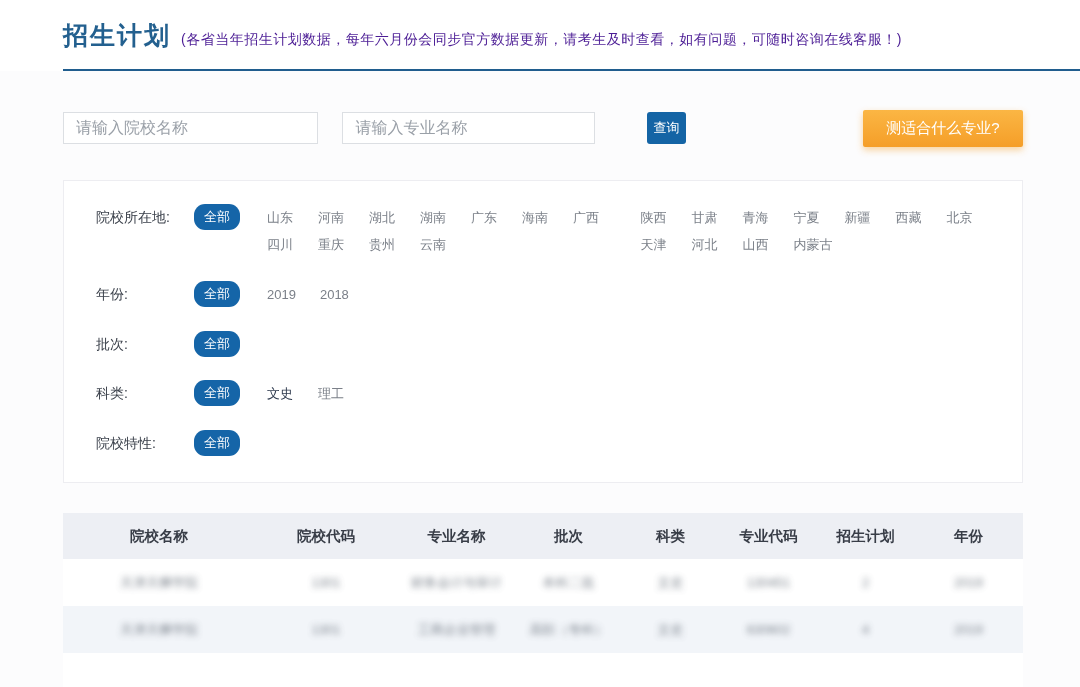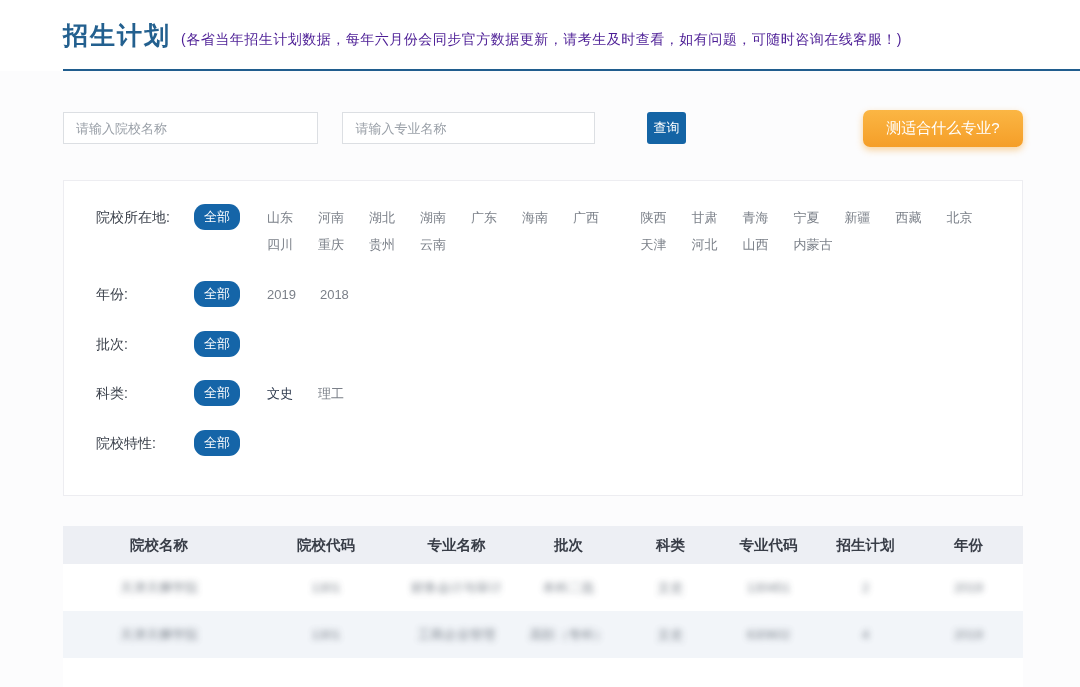--- a/index.html
+++ b/index.html
@@ -15,43 +15,43 @@
     font-size: 25px; font-weight: 700; color: #23608f; letter-spacing: 2px;
   }
   .page-subtitle { font-size: 14px; color: #4c1d95; letter-spacing: 0.5px; }
   .header-divider { height: 2px; background: #205d8e; margin-top: 17px; }
 
   
   .content { position: relative; padding-left: 63px; }
   .search-row { position: relative; margin-top: 41px; height: 36px; }
   .search-input {
     height: 32px; border: 1px solid #dcdfe3; background: #fff; outline: none;
-    font-size: 13px; color: #333; padding: 0 12px; vertical-align: top;
+    font-size: 16px; color: #333; padding: 0 12px; vertical-align: top;
     font-family: inherit;
   }
   .search-input::placeholder { color: #9aa0a8; }
   .input-school { width: 255px; }
   .input-major { width: 253px; margin-left: 20px; }
   .query-button {
     display: inline-block; width: 39px; height: 32px; margin-left: 47px;
     background: #1464a5; color: #fff; border: none; border-radius: 3px;
     font-size: 13px; cursor: pointer; font-family: inherit;
   }
   .major-test-button {
     position: absolute; left: 800px; top: -2px; width: 160px; height: 37px;
-    border: none; border-radius: 7px; cursor: pointer; color: #fff;
+    border: none; border-radius: 2px; cursor: pointer; color: #fff;
     font-size: 15px; font-family: inherit;
     background: linear-gradient(180deg, #fbb644 0%, #f59e28 100%);
     box-shadow: 0 3px 7px rgba(245,160,40,0.45);
   }
 
   
   .filter-panel {
     width: 960px; margin-top: 32px; background: #fff;
-    border: 1px solid #ededf1; padding: 23px 0 16px 32px;
+    border: 1px solid #ededf1; padding: 23px 0 3px 32px;
   }
   .filter-row { display: flex; margin-bottom: 23px; }
   .filter-label {
     width: 98px; flex: 0 0 98px; font-size: 14px; color: #3b414b;
     line-height: 26px;
   }
   .all-button {
     flex: 0 0 auto; align-self: flex-start; height: 26px; line-height: 26px;
     padding: 0 10px; margin-right: 27px; background: #1565a8; color: #fff;
     font-size: 13px; border-radius: 11px; cursor: pointer;
@@ -64,21 +64,21 @@
   }
   .filter-option.hl { color: #1b6db3; }
   .filter-option.dark { color: #2e3a4e; }
 
   
   .plan-table {
     width: 960px; margin-top: 30px; border-collapse: collapse;
     table-layout: fixed; background: #fff;
   }
   .plan-table th {
-    height: 38px; background: #edeff4; font-size: 14.5px; font-weight: 700;
+    height: 46px; background: #edeff4; font-size: 14.5px; font-weight: 700;
     color: #383d47; text-align: center;
   }
   .plan-table td {
     height: 47px; font-size: 13px; color: #5c6570; text-align: center;
   }
   .plan-table tbody tr:nth-child(even) { background: #f2f5f9; }
   .blur-text { filter: blur(3px); opacity: 0.8; }
 </style>
 </head>
 <body>

